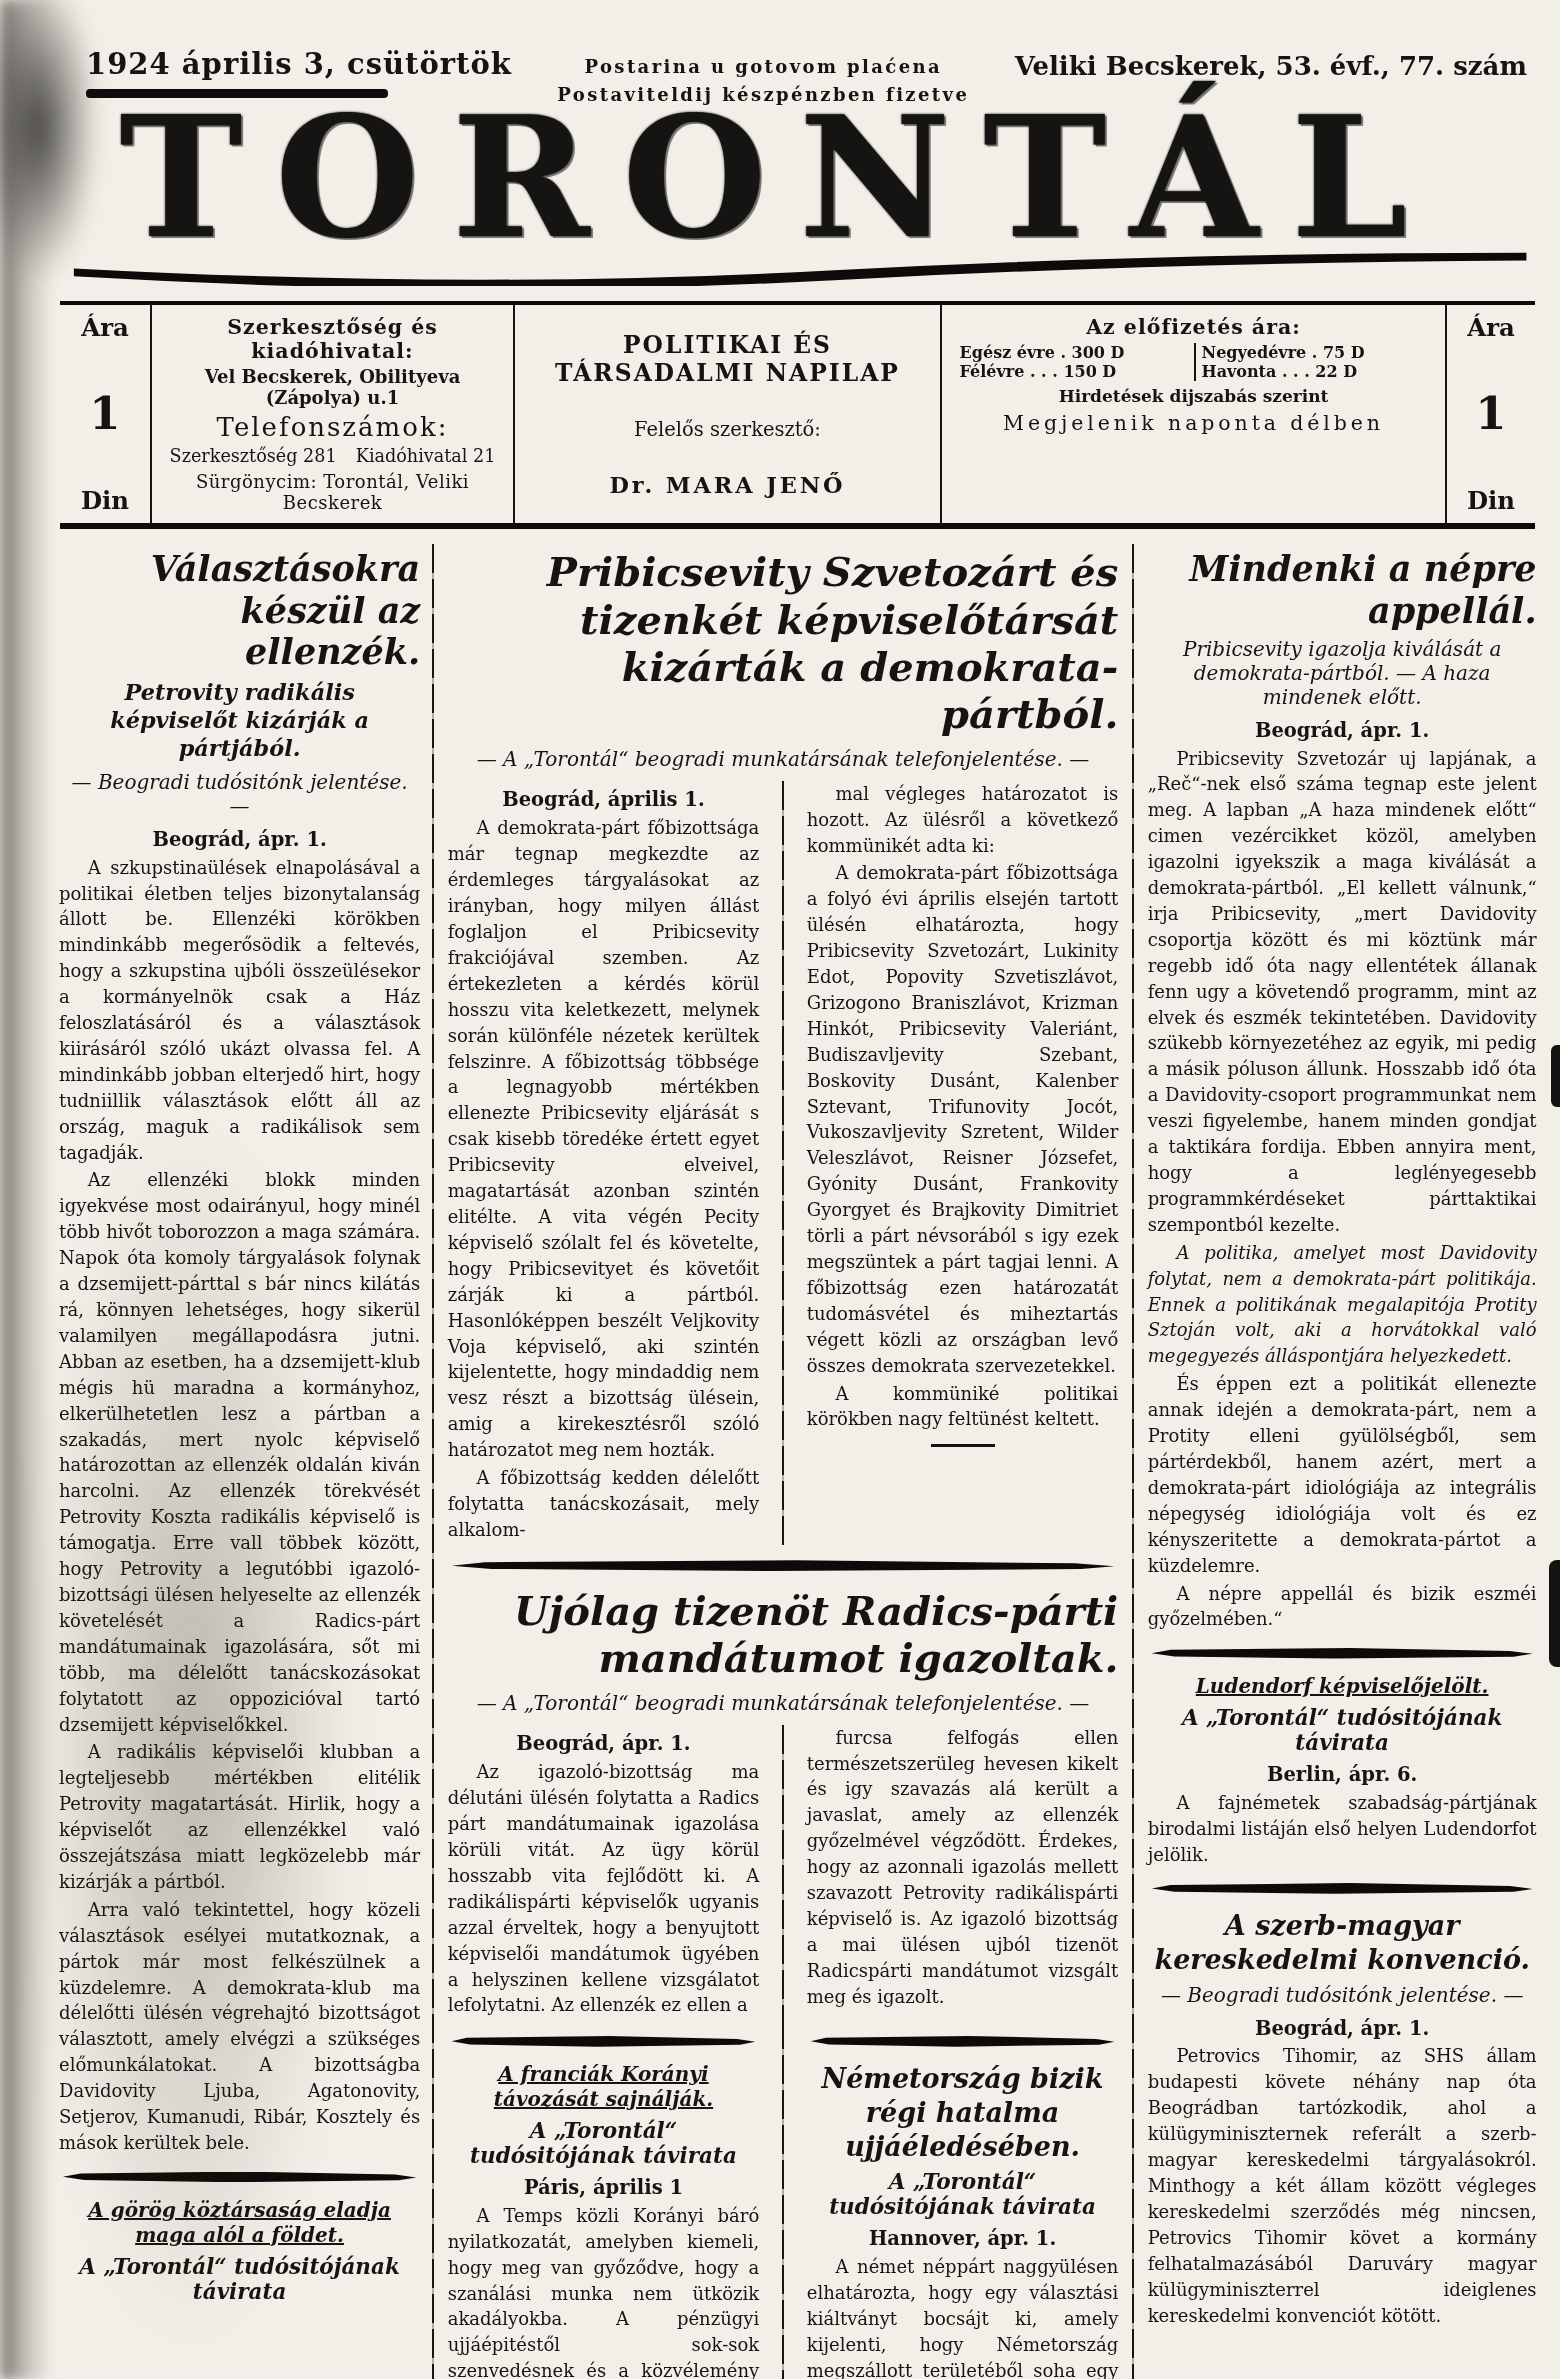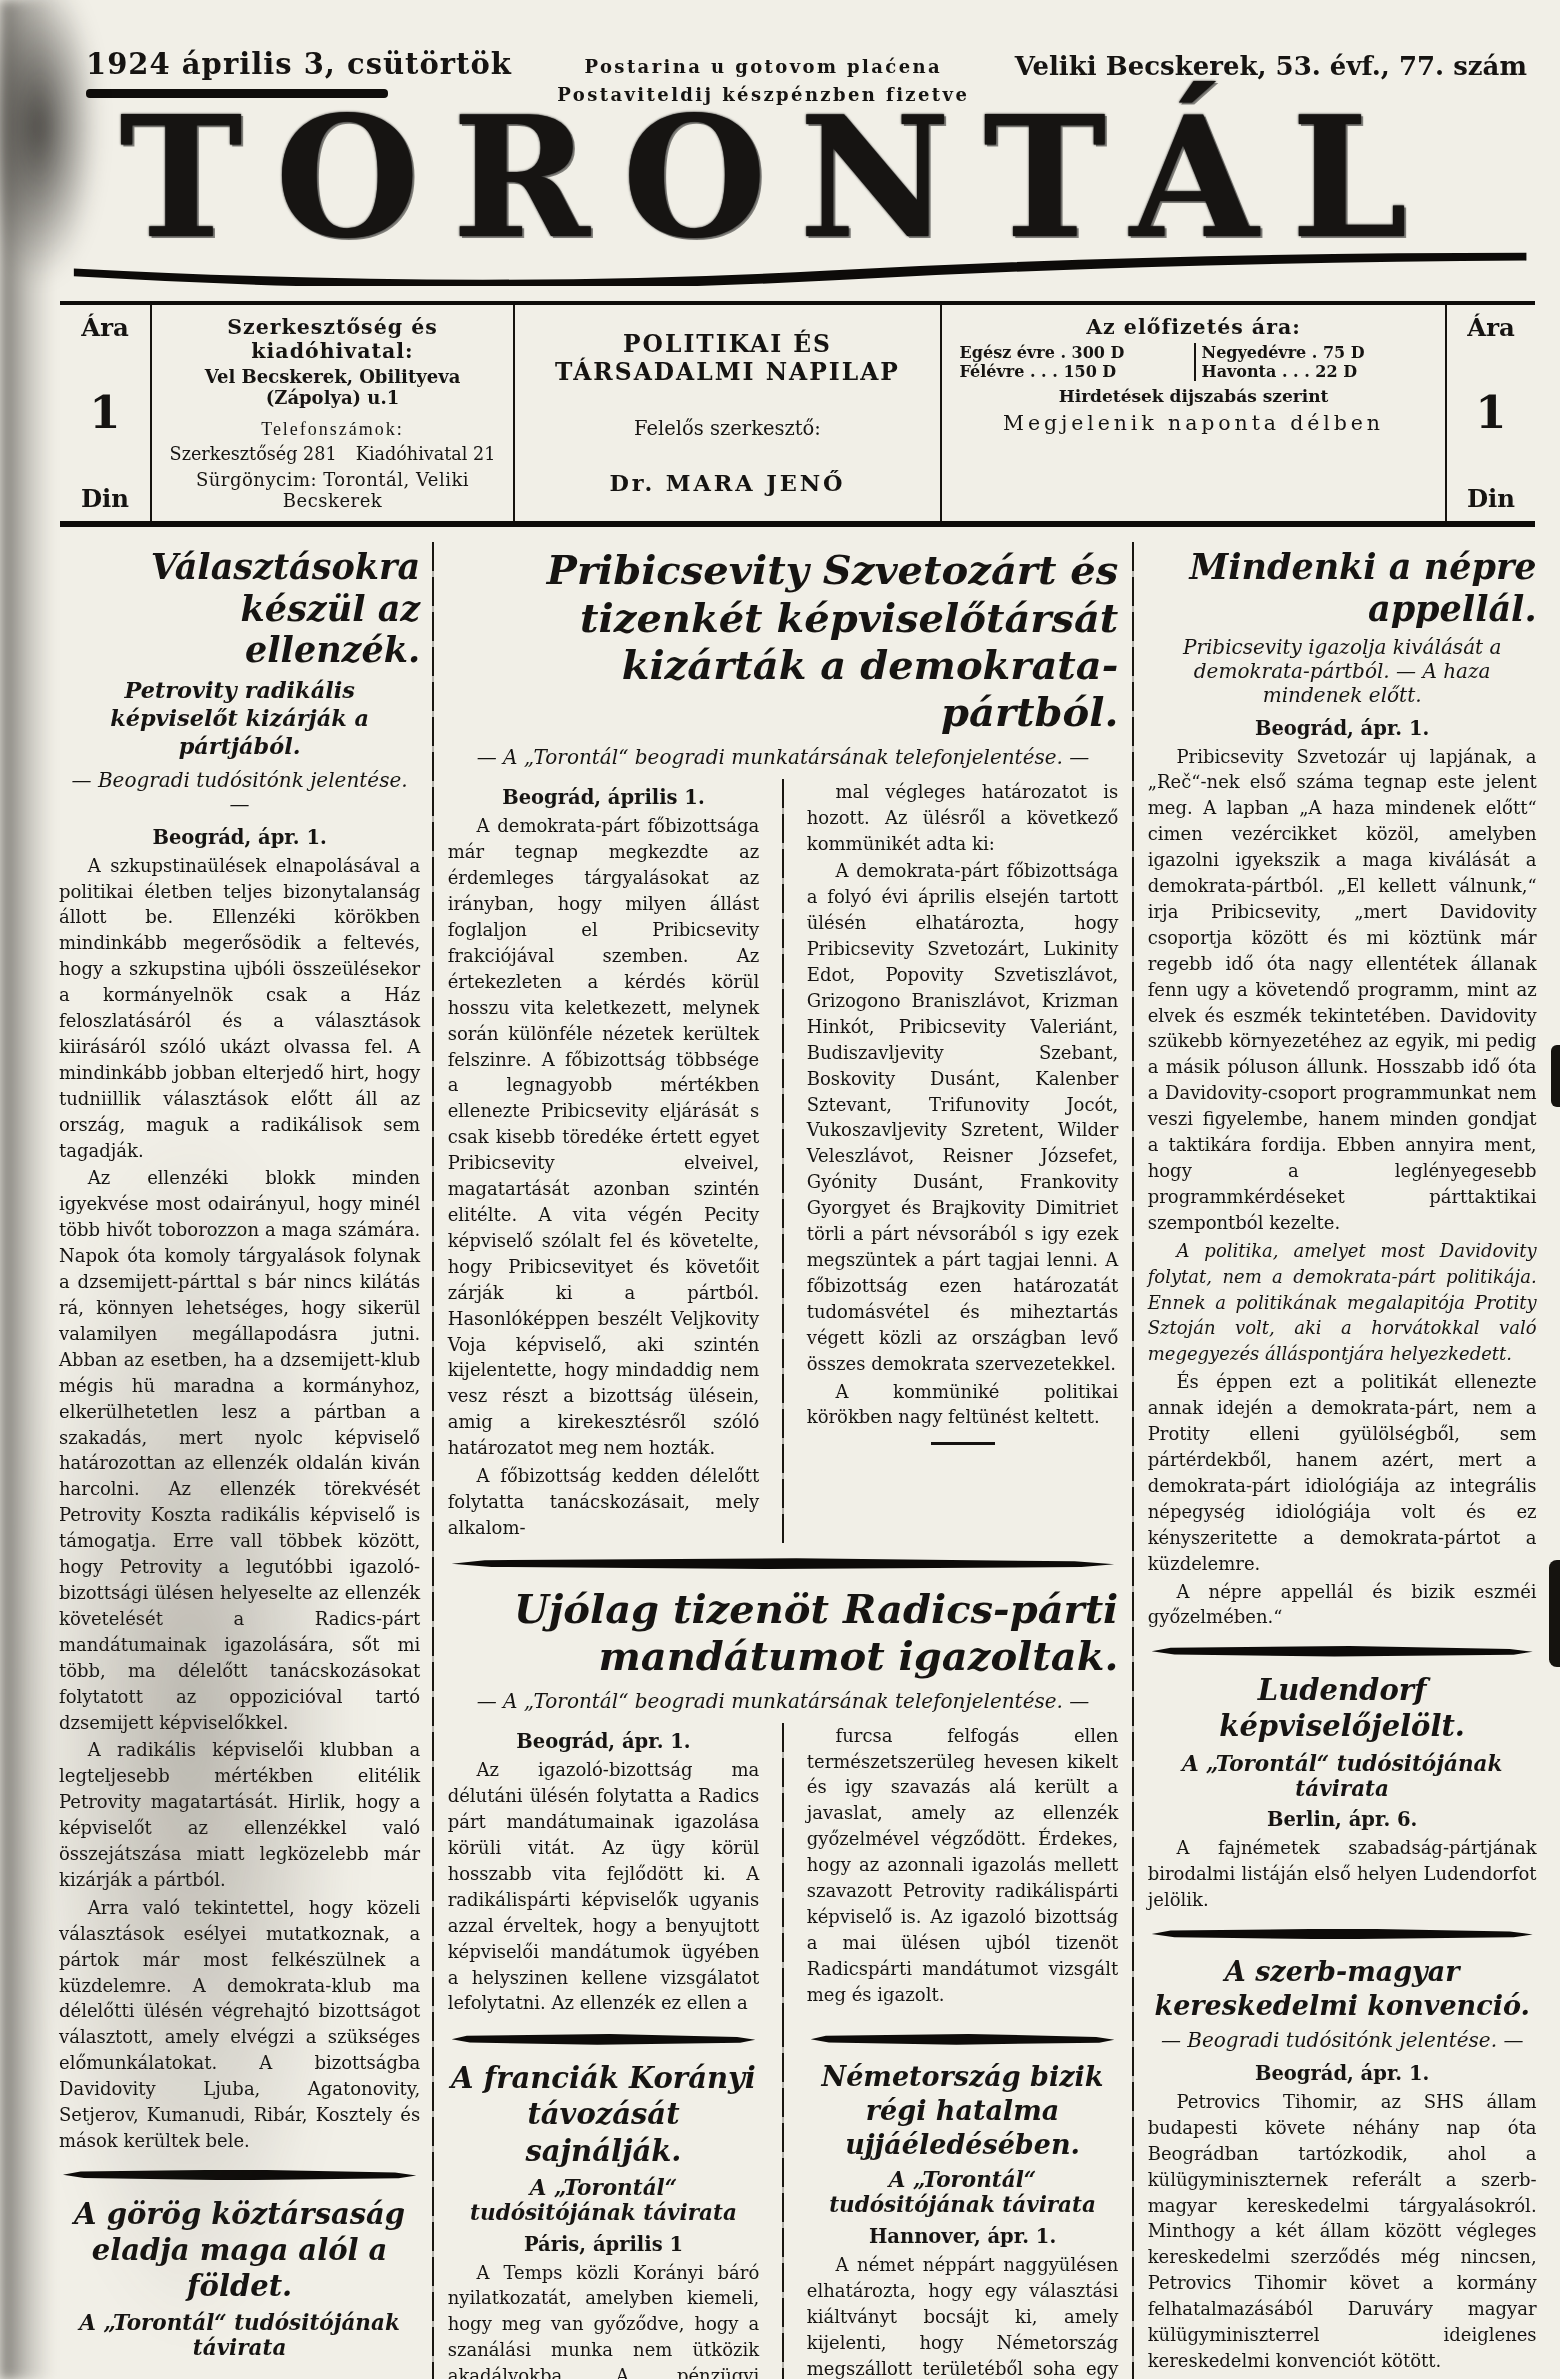--- a/index.html
+++ b/index.html
@@ -36,21 +36,21 @@
   .infobar{display:flex;align-items:stretch;margin:21.5px 25px 0 60px;
     border-top:4.9px solid #0e0c0a;border-bottom:6.8px solid #0e0c0a;}
   .cell{padding:9.8px 11.7px;box-sizing:border-box;}
   .cell + .cell{border-left:2.9px solid #16130f;}
   .price{width:90px;display:flex;flex-direction:column;align-items:center;justify-content:space-between;padding:7.8px 3.9px;}
   .price .lbl{font-size:24.4px;font-weight:bold;}
   .price .val{font-size:45px;font-weight:bold;line-height:.9;}
   .office{width:363px;text-align:center;}
   .office .l1{font-size:20.5px;font-weight:bold;letter-spacing:1px;}
   .office .l2{font-size:18px;margin-top:2.9px;font-weight:bold;}
-  .office .l3{font-size:18px;letter-spacing:2px;margin-top:11px;font-family:Liberation Serif, serif;}
+  .office .l3{font-size:26px;letter-spacing:2px;margin-top:4px;}
   .office .l4{display:flex;justify-content:space-between;font-size:17.6px;margin-top:3.9px;padding:0 5.9px;}
   .office .l5{font-size:18px;margin-top:4.9px;letter-spacing:0.5px;}
   .middle{width:427px;text-align:center;display:flex;flex-direction:column;justify-content:space-around;}
   .middle .l1{font-size:23.4px;font-weight:bold;letter-spacing:2px;}
   .middle .l2{font-size:19.5px;}
   .middle .l3{font-size:22.4px;font-weight:bold;letter-spacing:2.9px;}
   .subsc{flex:1;text-align:center;}
   .subsc .t{font-size:20.5px;font-weight:bold;letter-spacing:1px;}
   .subsc table{width:100%;border-collapse:collapse;margin-top:3.9px;font-size:16px;font-weight:bold;}
   .subsc td{padding:0 5.9px;text-align:left;white-space:nowrap;}
@@ -70,21 +70,21 @@
   .c1 .h-main{font-size:35px;}
   .c2 .h-main{font-size:40px;margin-bottom:9.8px;}
   .c3 .h-main{font-size:35px;}
   .h-sub{font-style:italic;font-weight:bold;text-align:center;font-size:22.4px;line-height:1.25;margin:3.9px 0 7.8px;}
   .byline{font-style:italic;text-align:center;font-size:20px;margin:5.9px 0 9.8px;}
   .byline-b{font-style:italic;font-weight:bold;text-align:center;font-size:21.5px;margin:5.9px 0 7.8px;}
   .dateline{font-weight:bold;text-align:center;font-size:19.5px;margin:7.8px 0 3.9px;}
   .para{font-size:18px;line-height:1.44;text-align:justify;text-indent:1.6em;margin:0 0 2px;}
   .ital{font-style:italic;}
   .h-small{font-style:italic;font-weight:bold;text-align:center;line-height:1.25;margin:9.8px 0 5.9px;}
-  .h30{font-size:29px;} .h28{font-size:27px;}
+  .h30{font-size:20px;text-decoration:underline;} .h28{font-size:27px;}
 
   .twocol{display:flex;align-items:stretch;gap:12px;}
   .twocol .sc{width:50%;box-sizing:border-box;}
   .twocol .sc.l{padding-right:8.8px;}
   .twocol .sc.r{padding-left:8.8px;}
 
   .bar{height:10.7px;background:#0d0b09;margin:15.6px 3.9px;border-radius:5.9px;
        clip-path:polygon(0 50%,5% 18%,52% 0,94% 28%,100% 55%,95% 82%,48% 100%,6% 80%);}
   .dashend{width:64px;height:2.9px;background:#151210;margin:11.7px auto;}
 </style>

